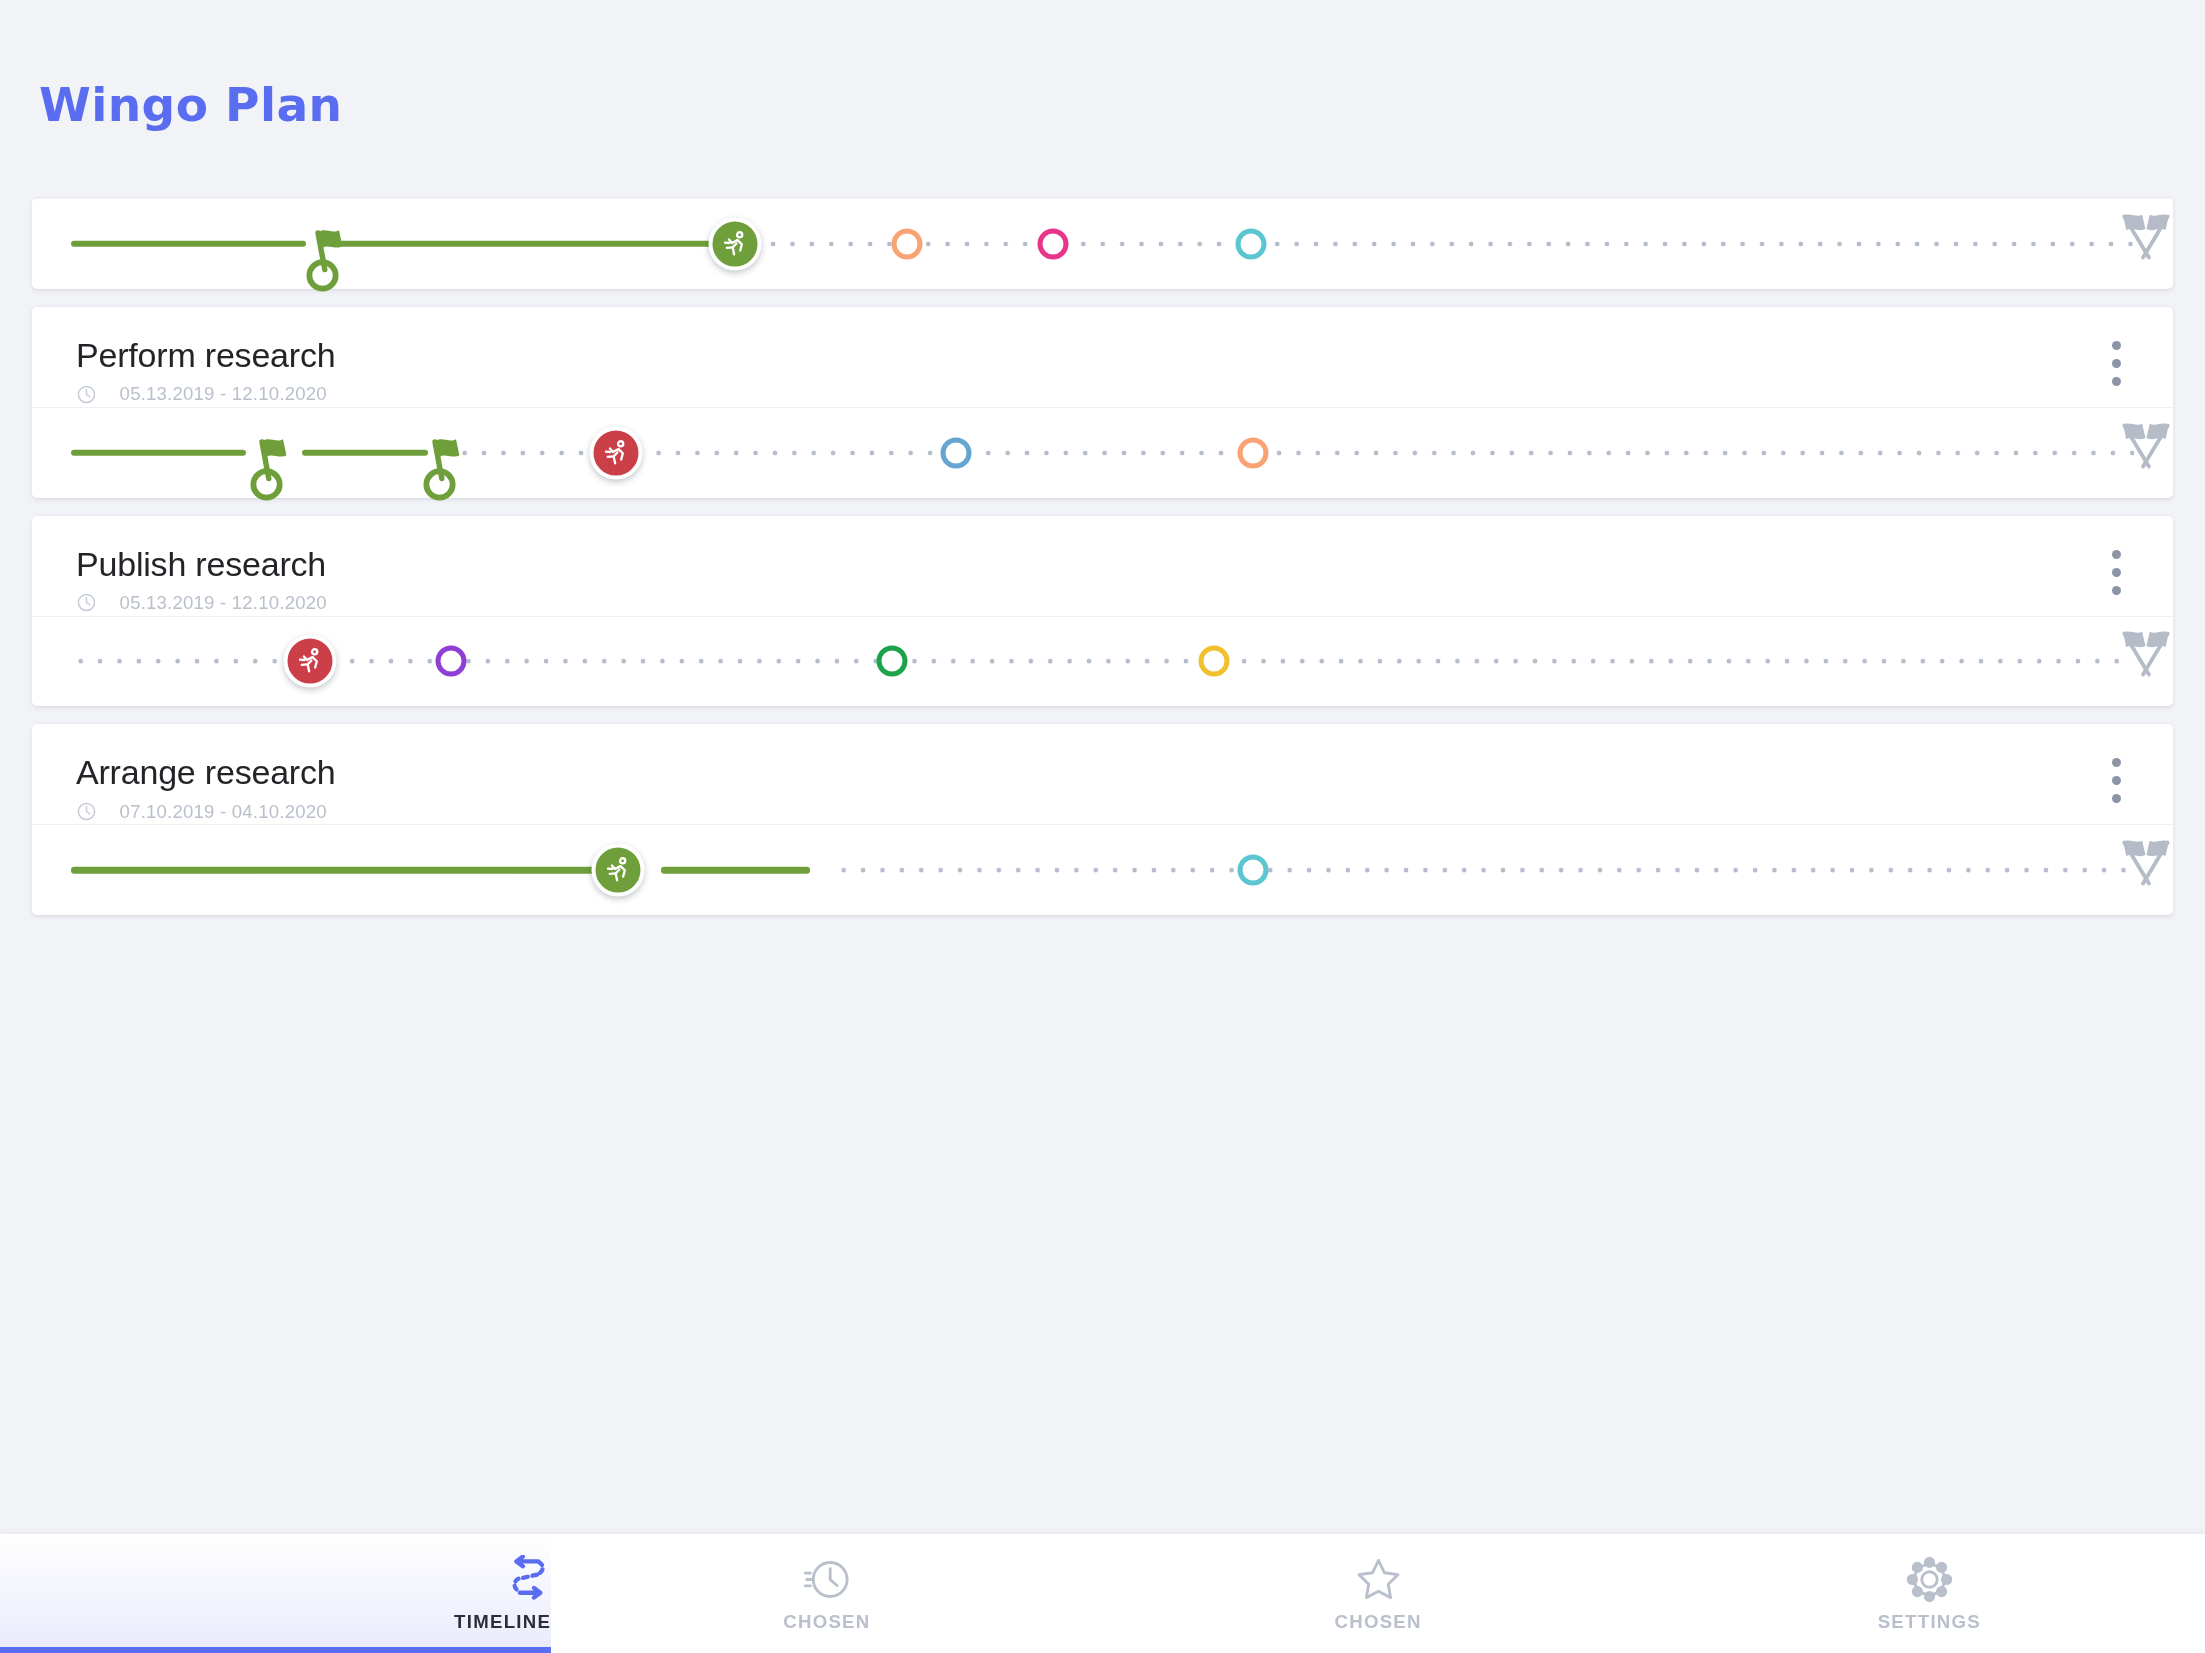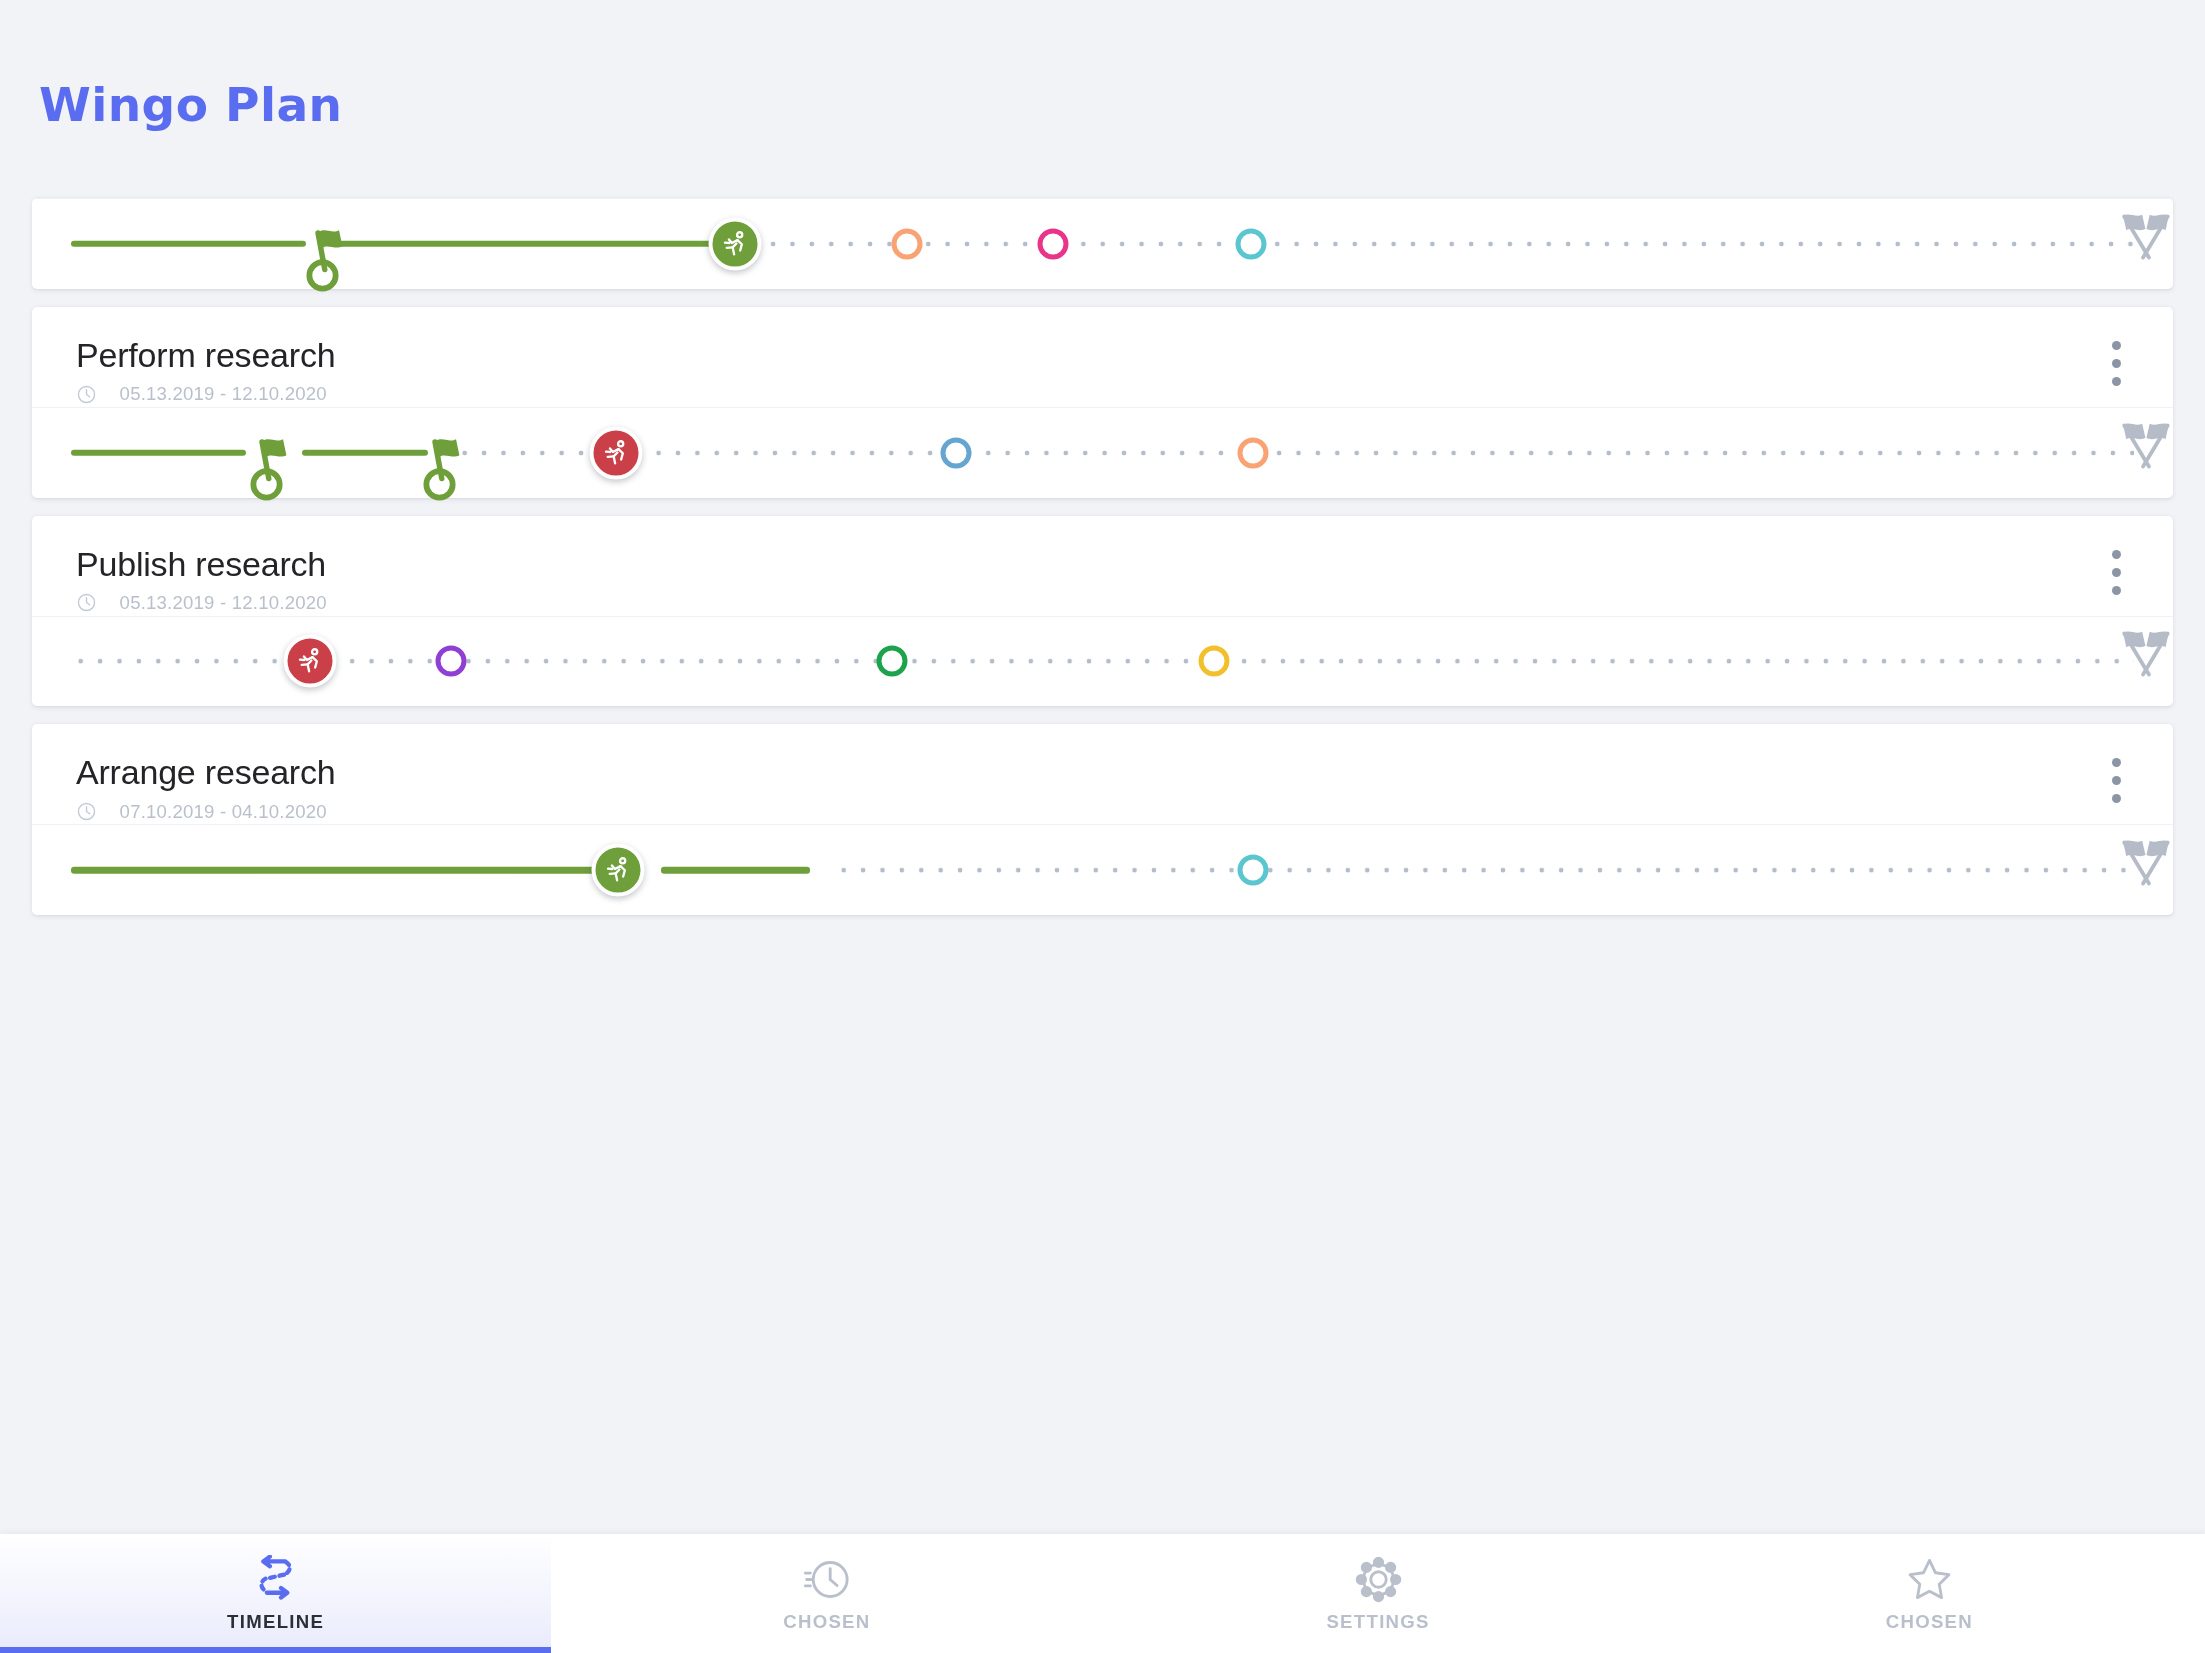--- a/index.html
+++ b/index.html
@@ -187,20 +187,21 @@
     flex: 1 1 0;
     position: relative;
     display: flex;
     flex-direction: column;
     align-items: center;
     justify-content: center;
     cursor: pointer;
   }
   .nav-item.active {
     background: linear-gradient(to bottom, #ffffff 0%, #eceefc 85%, #e6e9fb 100%);
+    align-items: flex-end;
   }
   .nav-item.active::after {
     content: "";
     position: absolute;
     left: 0; right: 0; bottom: 0;
     height: 5.7px;
     background: #5a6cf0;
   }
   .nav-icon {
     height: 50px;
@@ -460,37 +461,37 @@
           <path d="M16.2 7.6 V14 L20.3 17.6"></path>
           <path d="M1.4 10.2 H4.4"></path>
           <path d="M2.2 14 H5.0"></path>
           <path d="M1.4 17.8 H4.4"></path>
         </svg>
       </div>
       <div class="nav-label">CHOSEN</div>
     </div>
     <div class="nav-item">
       <div class="nav-icon">
+        <svg width="47" height="47" viewBox="0 0 28 28" fill="none" stroke="#b9c0cc" stroke-width="1.7" stroke-linejoin="round" stroke-linecap="round">
+          <path d="M14 2.6 L17.6 10.0 L25.6 11.1 L19.8 16.8 L21.2 24.8 L14 21.0 L6.8 24.8 L8.2 16.8 L2.4 11.1 L10.4 10.0 Z"></path>
+        </svg>
+      </div>
+      <div class="nav-label">CHOSEN</div>
+    </div>
+    <div class="nav-item">
+      <div class="nav-icon">
         <svg width="47" height="47" viewBox="0 0 28 28" fill="none" stroke="#b9c0cc" stroke-width="1.7">
           <circle cx="24.20" cy="14.00" r="2.5" fill="#b9c0cc"></circle>
           <circle cx="21.21" cy="21.21" r="2.5" fill="#b9c0cc"></circle>
           <circle cx="14.00" cy="24.20" r="2.5" fill="#b9c0cc"></circle>
           <circle cx="6.79" cy="21.21" r="2.5" fill="#b9c0cc"></circle>
           <circle cx="3.80" cy="14.00" r="2.5" fill="#b9c0cc"></circle>
           <circle cx="6.79" cy="6.79" r="2.5" fill="#b9c0cc"></circle>
           <circle cx="14.00" cy="3.80" r="2.5" fill="#b9c0cc"></circle>
           <circle cx="21.21" cy="6.79" r="2.5" fill="#b9c0cc"></circle>
           <circle cx="14" cy="14" r="9.0" fill="none"></circle>
           <circle cx="14" cy="14" r="4.6" fill="none"></circle>
         </svg>
       </div>
       <div class="nav-label">SETTINGS</div>
     </div>
-    <div class="nav-item">
-      <div class="nav-icon">
-        <svg width="47" height="47" viewBox="0 0 28 28" fill="none" stroke="#b9c0cc" stroke-width="1.7" stroke-linejoin="round" stroke-linecap="round">
-          <path d="M14 2.6 L17.6 10.0 L25.6 11.1 L19.8 16.8 L21.2 24.8 L14 21.0 L6.8 24.8 L8.2 16.8 L2.4 11.1 L10.4 10.0 Z"></path>
-        </svg>
-      </div>
-      <div class="nav-label">CHOSEN</div>
-    </div>
   </div>
 
 
 </body></html>

